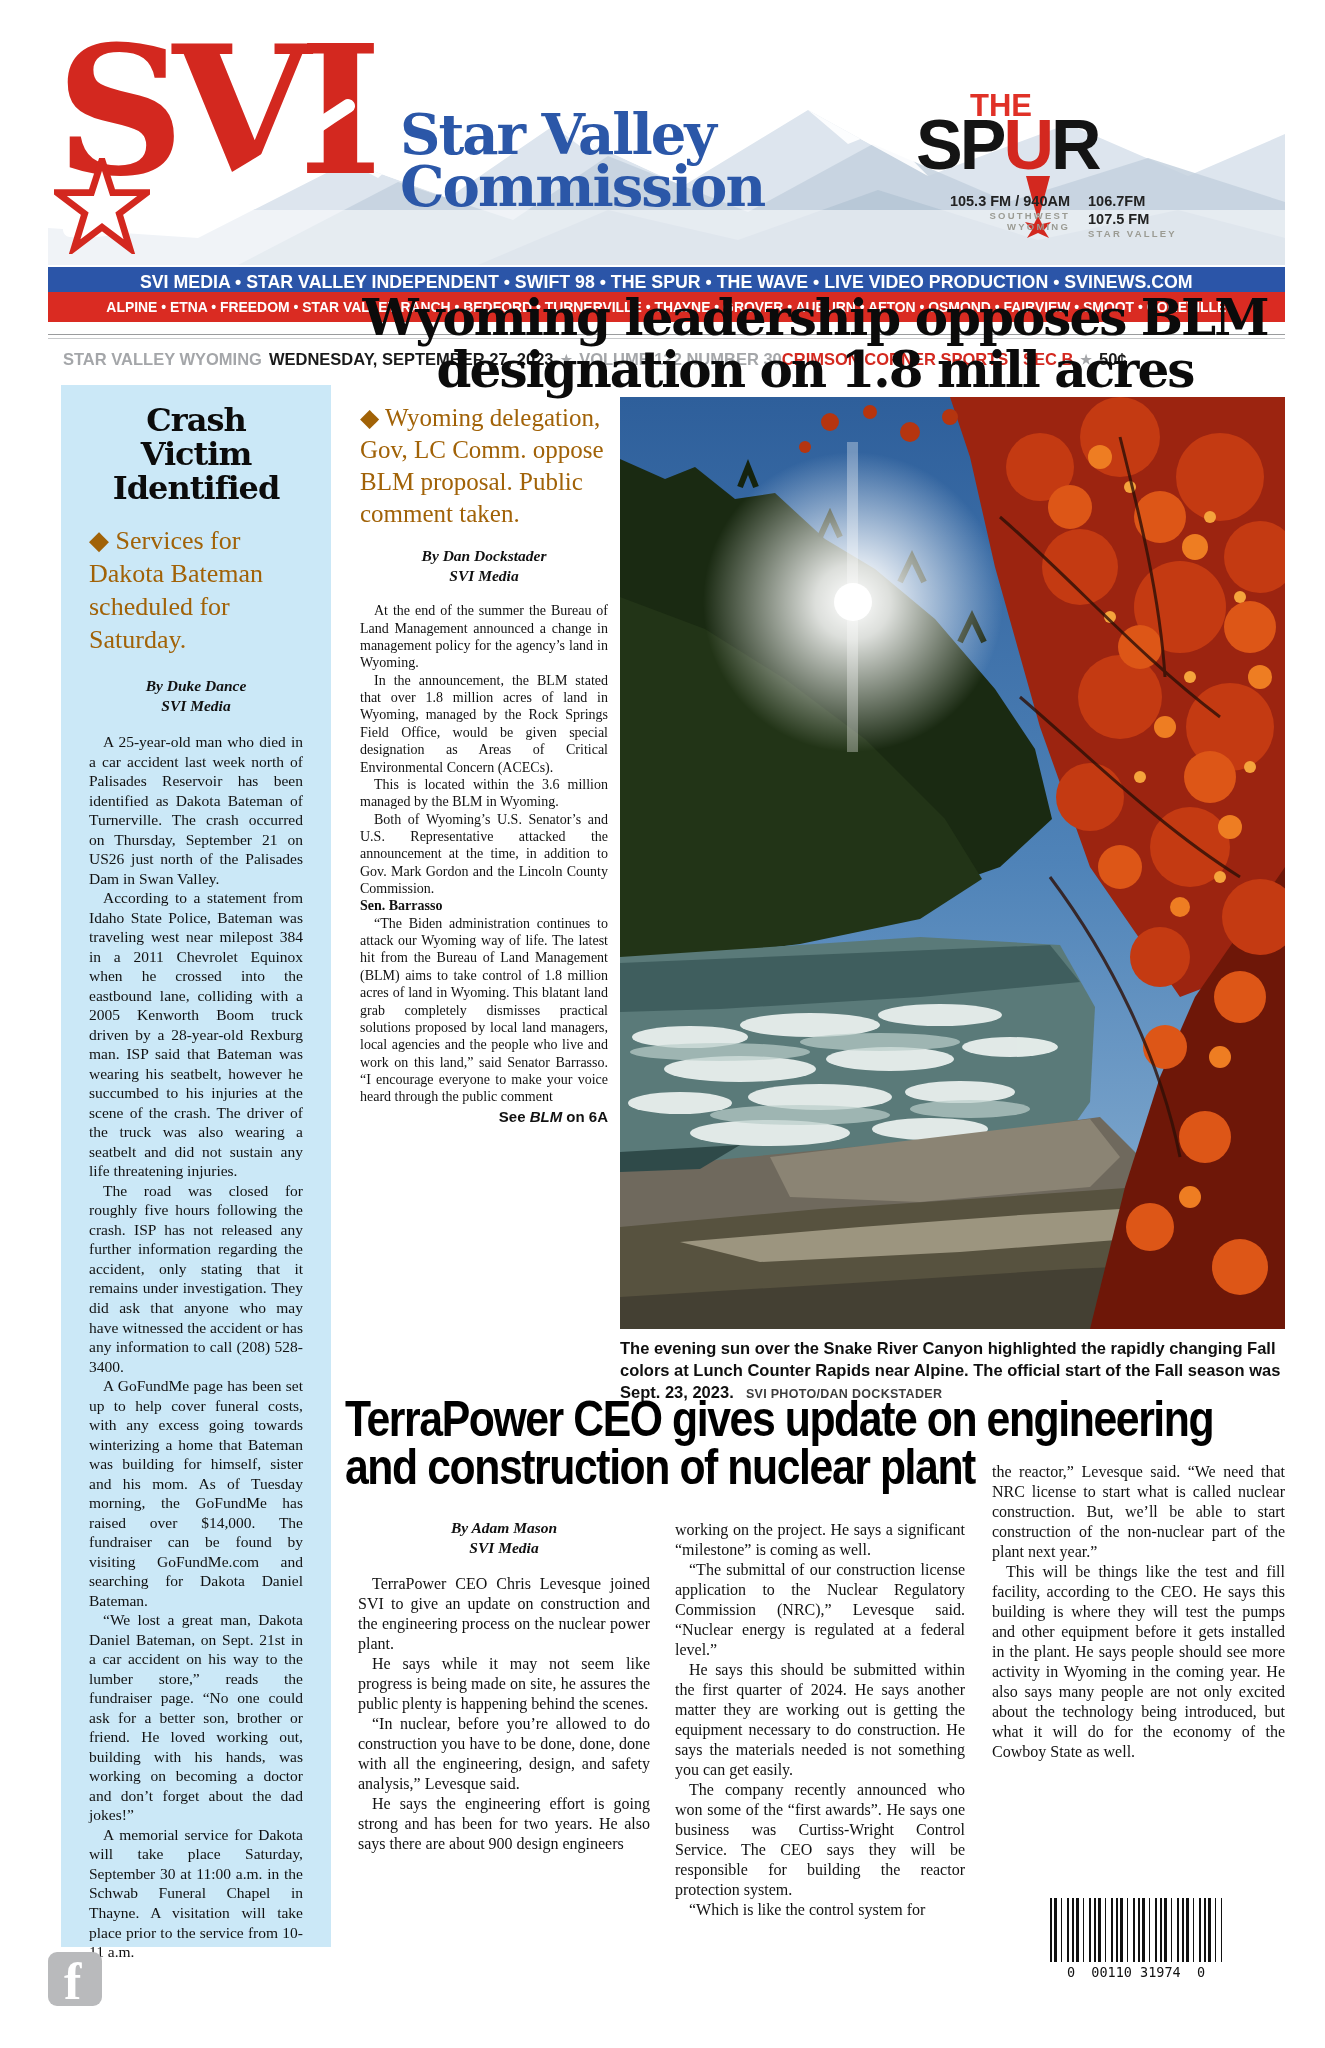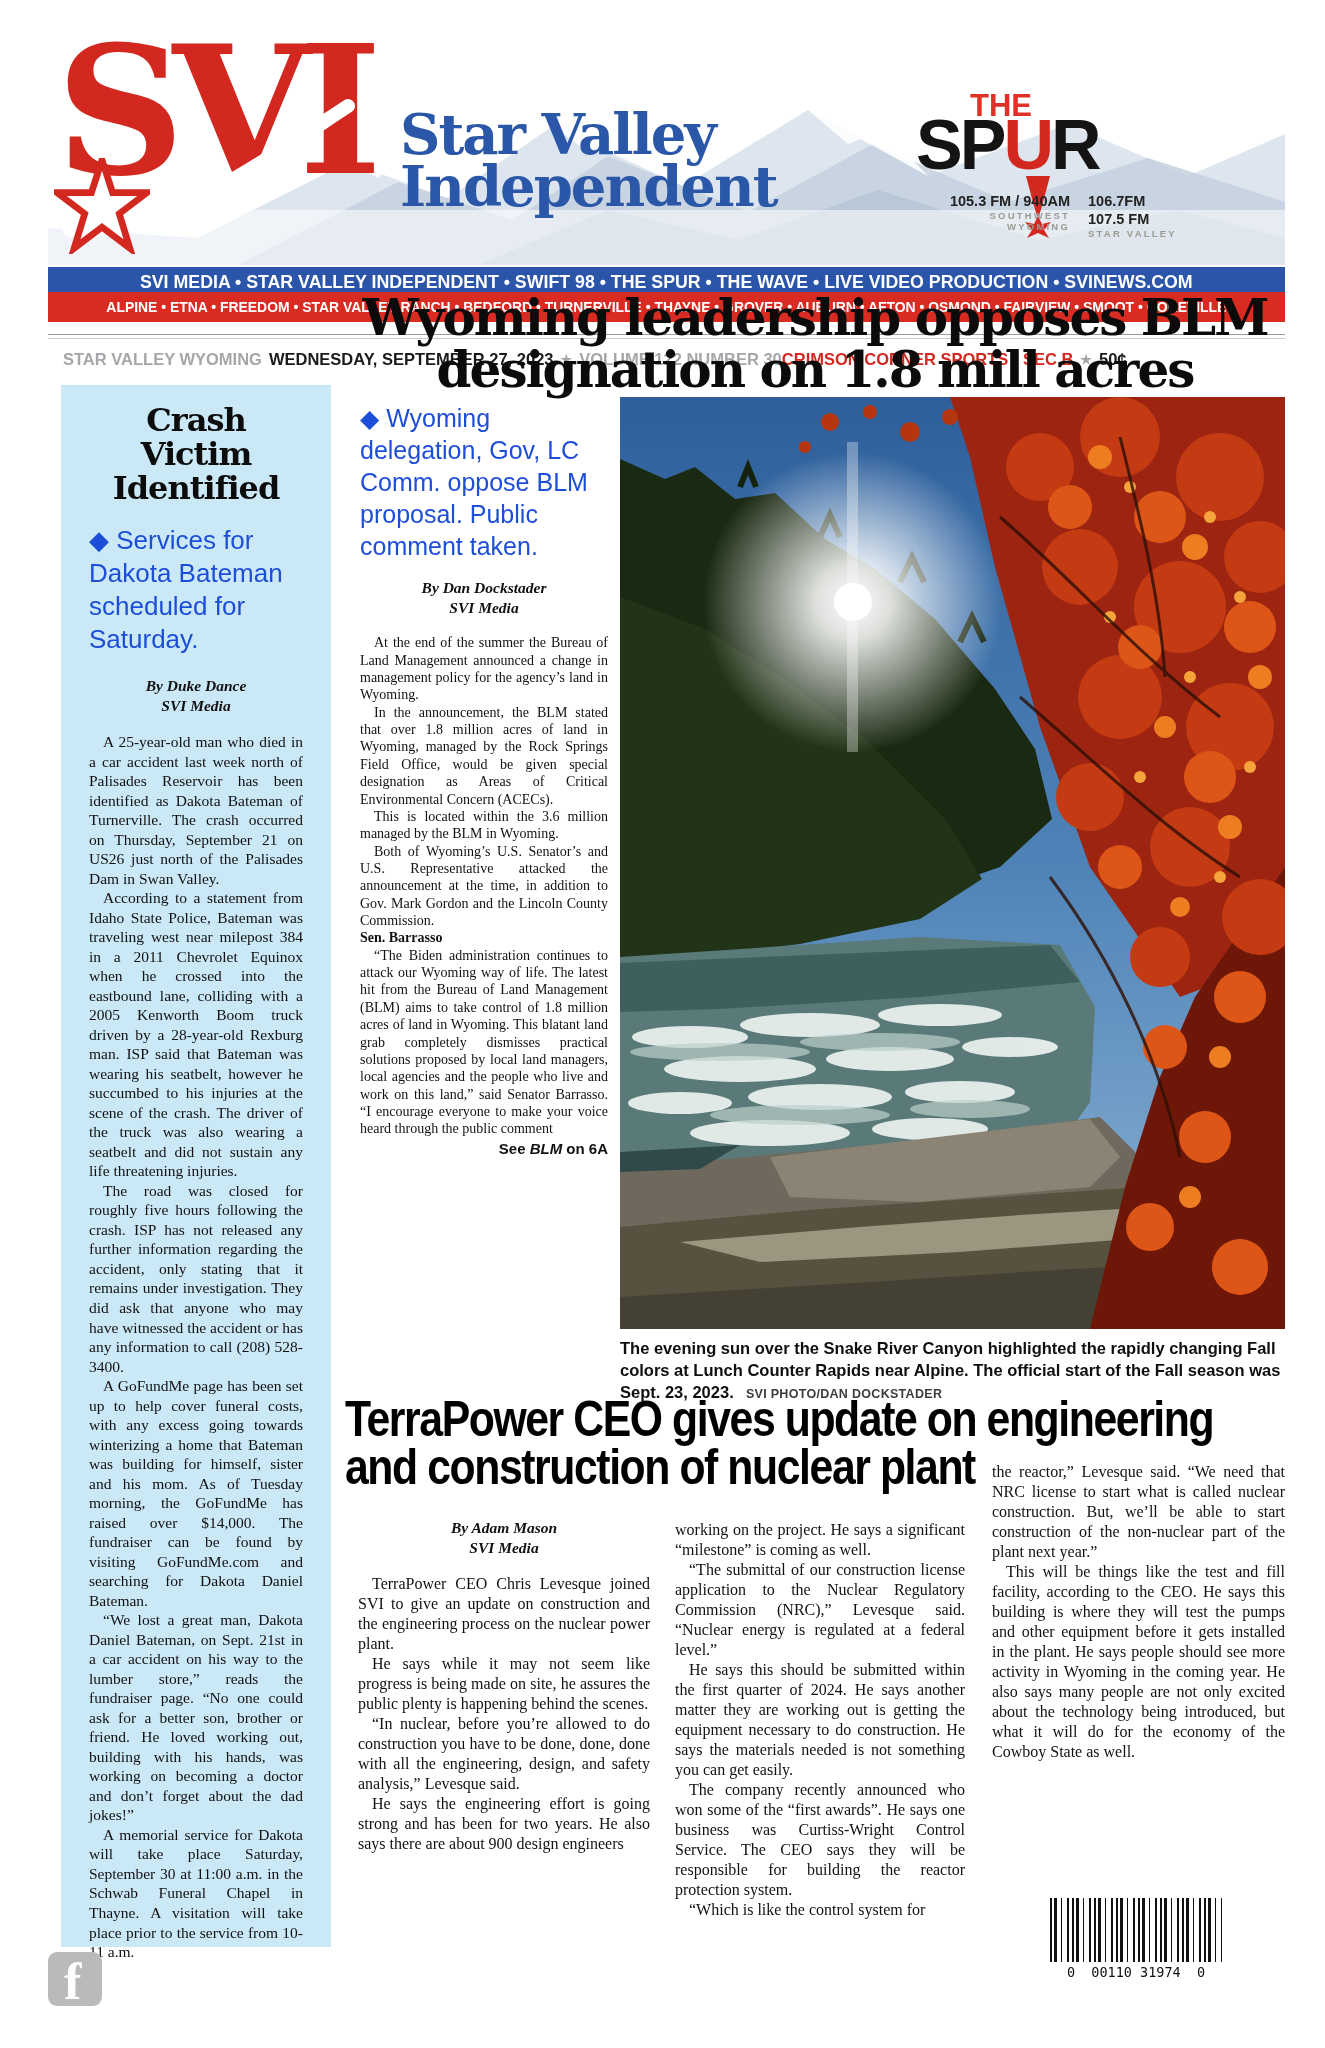--- a/index.html
+++ b/index.html
@@ -44,21 +44,21 @@
   .dl-gray{color:#a4a6a9;}
   .dl-black{color:#1a1a1a;}
   .dl-red{color:#d3281f;}
   .dl-star{color:#a4a6a9;font-size:13px;}
 
   
   .sidebar{position:absolute;left:61px;top:385px;width:270px;height:1562px;background:#cbe8f7;
            padding:18px 28px;}
   .sb-title{font-family:"DejaVu Serif",serif;font-weight:bold;font-size:32px;line-height:1.07;
             text-align:center;letter-spacing:-1px;margin-bottom:18px;color:#0c0c0c;}
-  .deck{font-family:Liberation Sans, sans-serif;font-size:26px;line-height:1.27;color:#1d4ed8;}
+  .deck{font-family:Liberation Serif, serif;font-size:26px;line-height:1.27;color:#a16207;}
   .sb-deck{margin-bottom:20px;}
   .byline{text-align:center;font-style:italic;font-weight:bold;font-size:15.5px;line-height:1.3;margin-bottom:16px;}
   .bodycopy p{margin:0;text-align:justify;text-indent:14px;}
   .sb-body p{font-size:15.5px;line-height:1.26;}
 
   
   .blm-headline{position:absolute;left:345px;top:292px;width:940px;text-align:center;
                 font-family:"DejaVu Serif",serif;font-weight:bold;font-size:50px;line-height:1.03;
                 letter-spacing:-2px;color:#0b0b0b;}
   .blm-col{position:absolute;left:360px;top:402px;width:248px;}
@@ -117,21 +117,21 @@
     </svg>
     <div class="svi-logo">SVI</div>
     <svg class="svi-swoosh" viewBox="0 0 320 190">
       <path d="M22 152 C 110 158, 190 100, 300 28" stroke="#ffffff" stroke-width="14" fill="none" stroke-linecap="round"></path>
     </svg>
     <svg class="svi-star" viewBox="0 0 100 100">
       <polygon points="50,2 61,36 97,36 68,58 79,94 50,72 21,94 32,58 3,36 39,36" fill="#ffffff" stroke="#d3281f" stroke-width="7"></polygon>
     </svg>
     <div class="mast-title">
       <div>Star Valley</div>
-      <div>Independent</div>
+      <div>Commission</div>
     </div>
 
     <div class="spur">
       <div class="spur-the">THE</div>
       <div class="spur-word"><span>SP</span><span class="spur-u">U</span><span>R</span></div>
       <svg class="spur-spike" viewBox="0 0 40 66">
         <path d="M8,0 L32,0 L24,30 L21,40 L19,40 L16,30 Z" fill="#d3281f"></path>
         <polygon points="20,40 24,48 33,46 26,54 31,62 20,57 9,62 14,54 7,46 16,48" fill="#d3281f"></polygon>
       </svg>
       <div class="spur-freqs">

